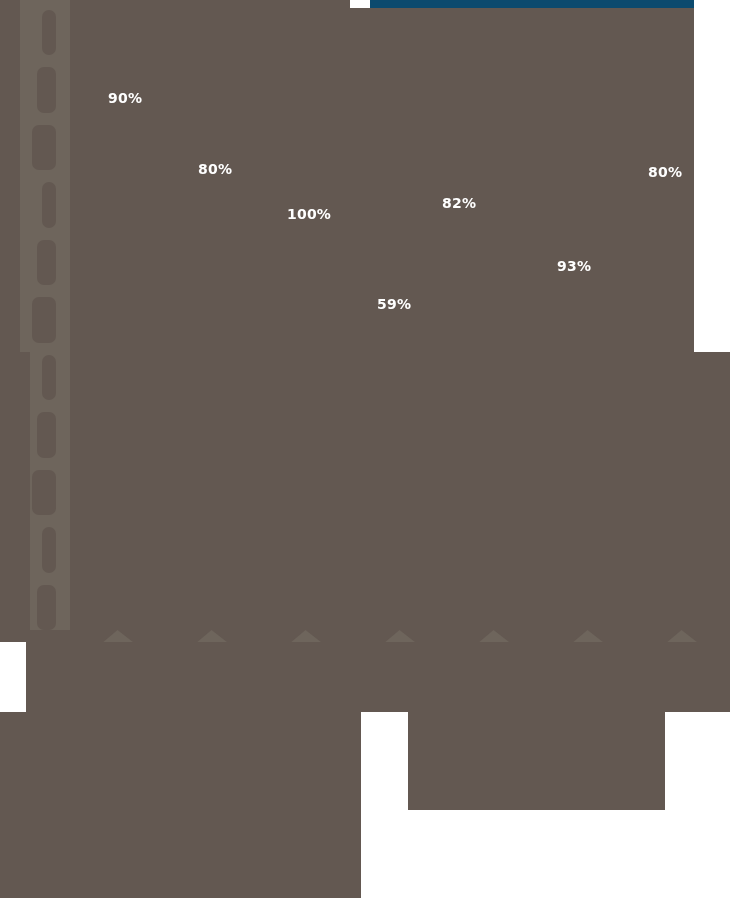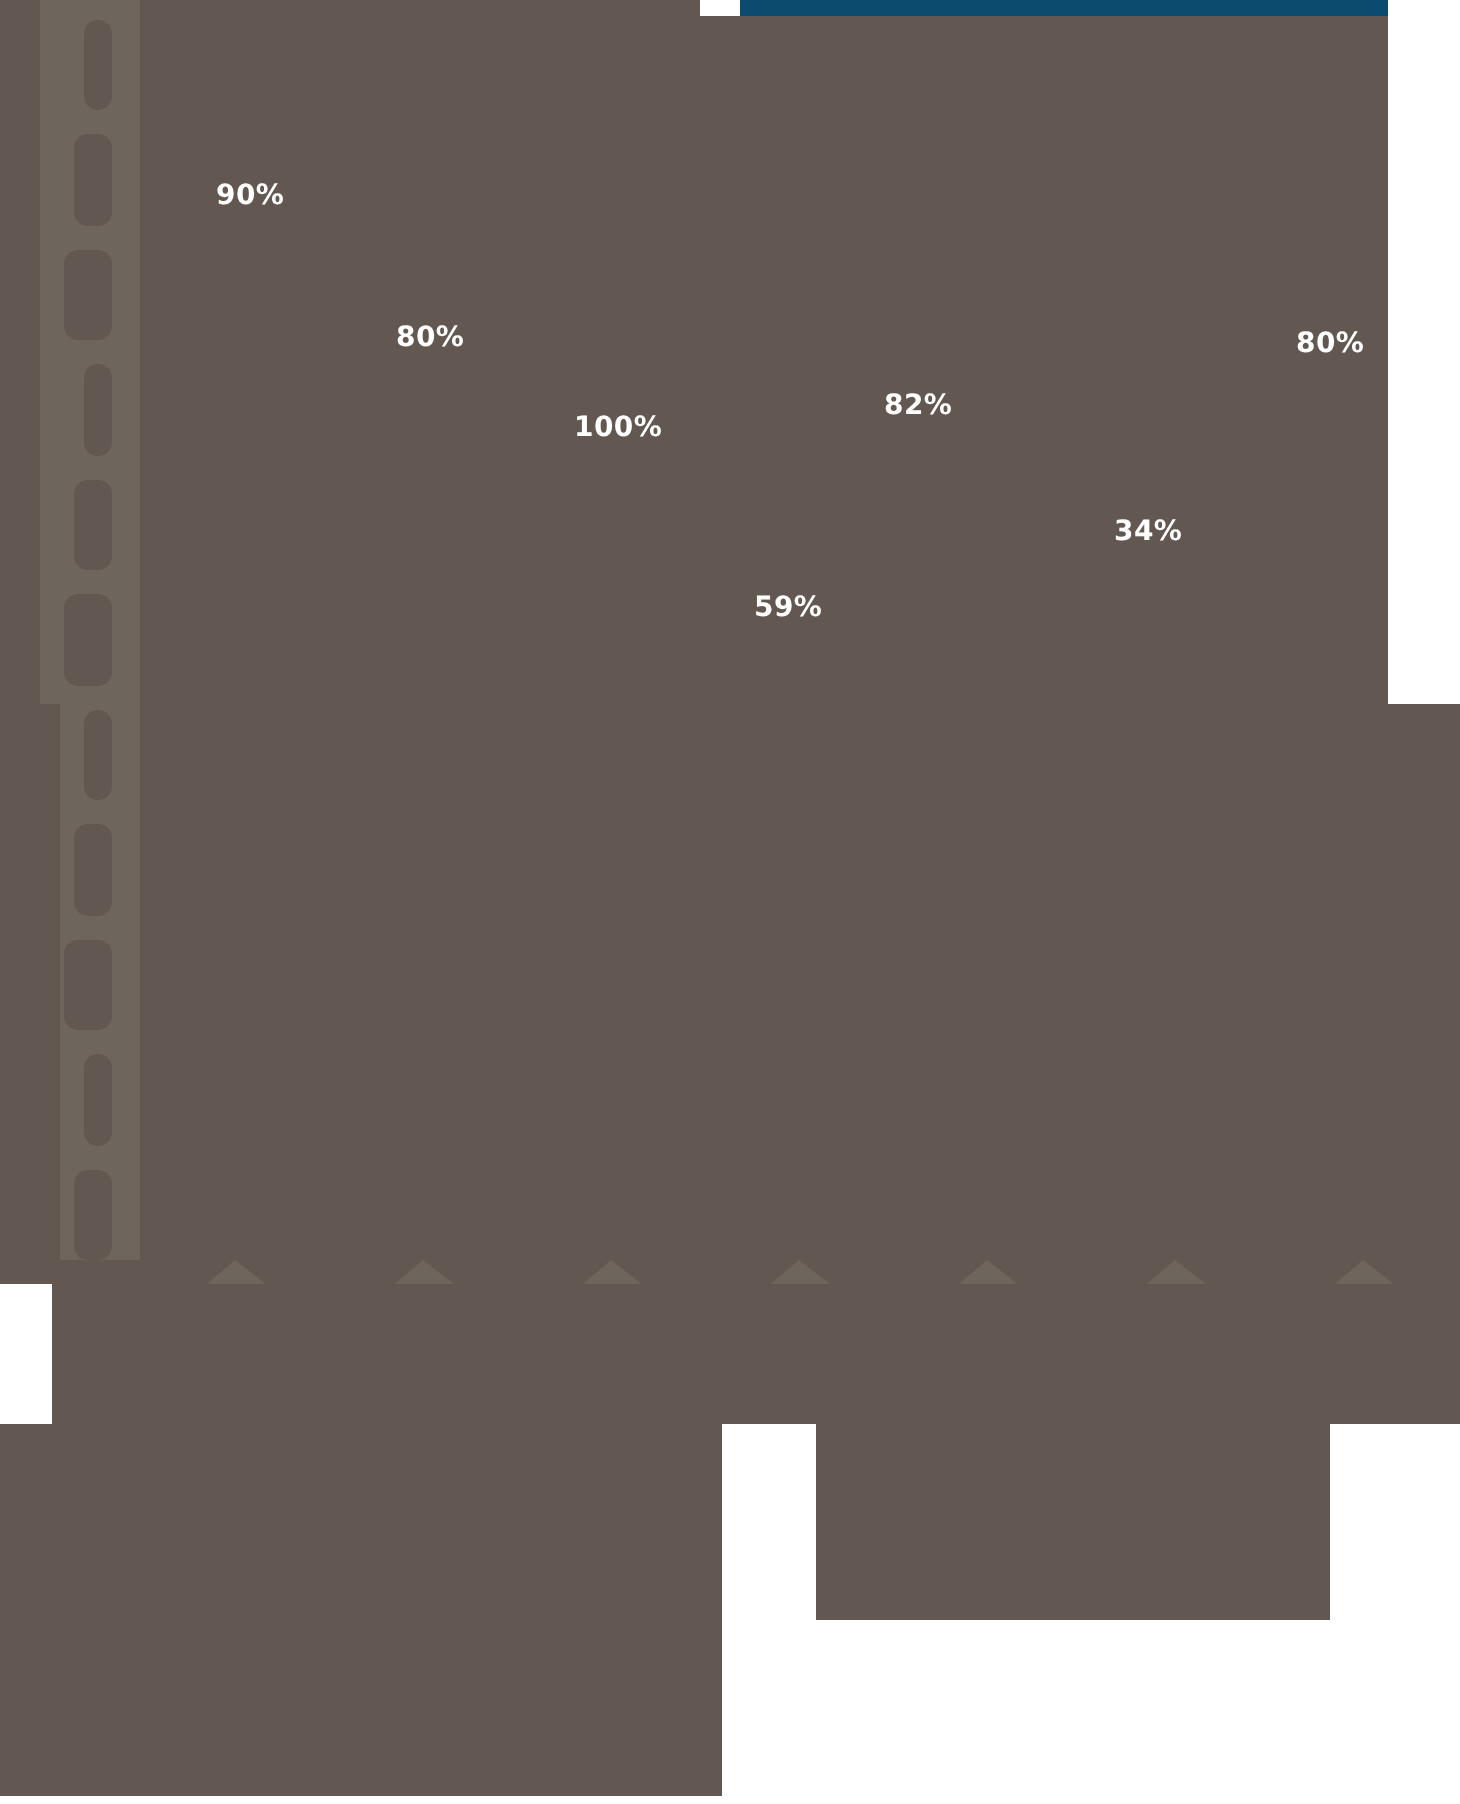--- a/index.html
+++ b/index.html
@@ -117,16 +117,16 @@
   <div class="cut" id="cut-topleft-notch"></div>
   <div class="cut" id="cut-mid-gap"></div>
   <div class="cut" id="cut-right-mid"></div>
   <div class="cut" id="cut-below-right"></div>
 
   <div class="data-label" style="left:108px;top:91px;">90%</div>
   <div class="data-label" style="left:198px;top:162px;">80%</div>
   <div class="data-label" style="left:287px;top:207px;">100%</div>
   <div class="data-label" style="left:377px;top:297px;">59%</div>
   <div class="data-label" style="left:442px;top:160px;margin-top:36px;">82%</div>
-  <div class="data-label" style="left:557px;top:259px;">34%</div>
+  <div class="data-label" style="left:557px;top:259px;">93%</div>
   <div class="data-label" style="left:648px;top:165px;">80%</div>
 
 </div>
 
 </body></html>

